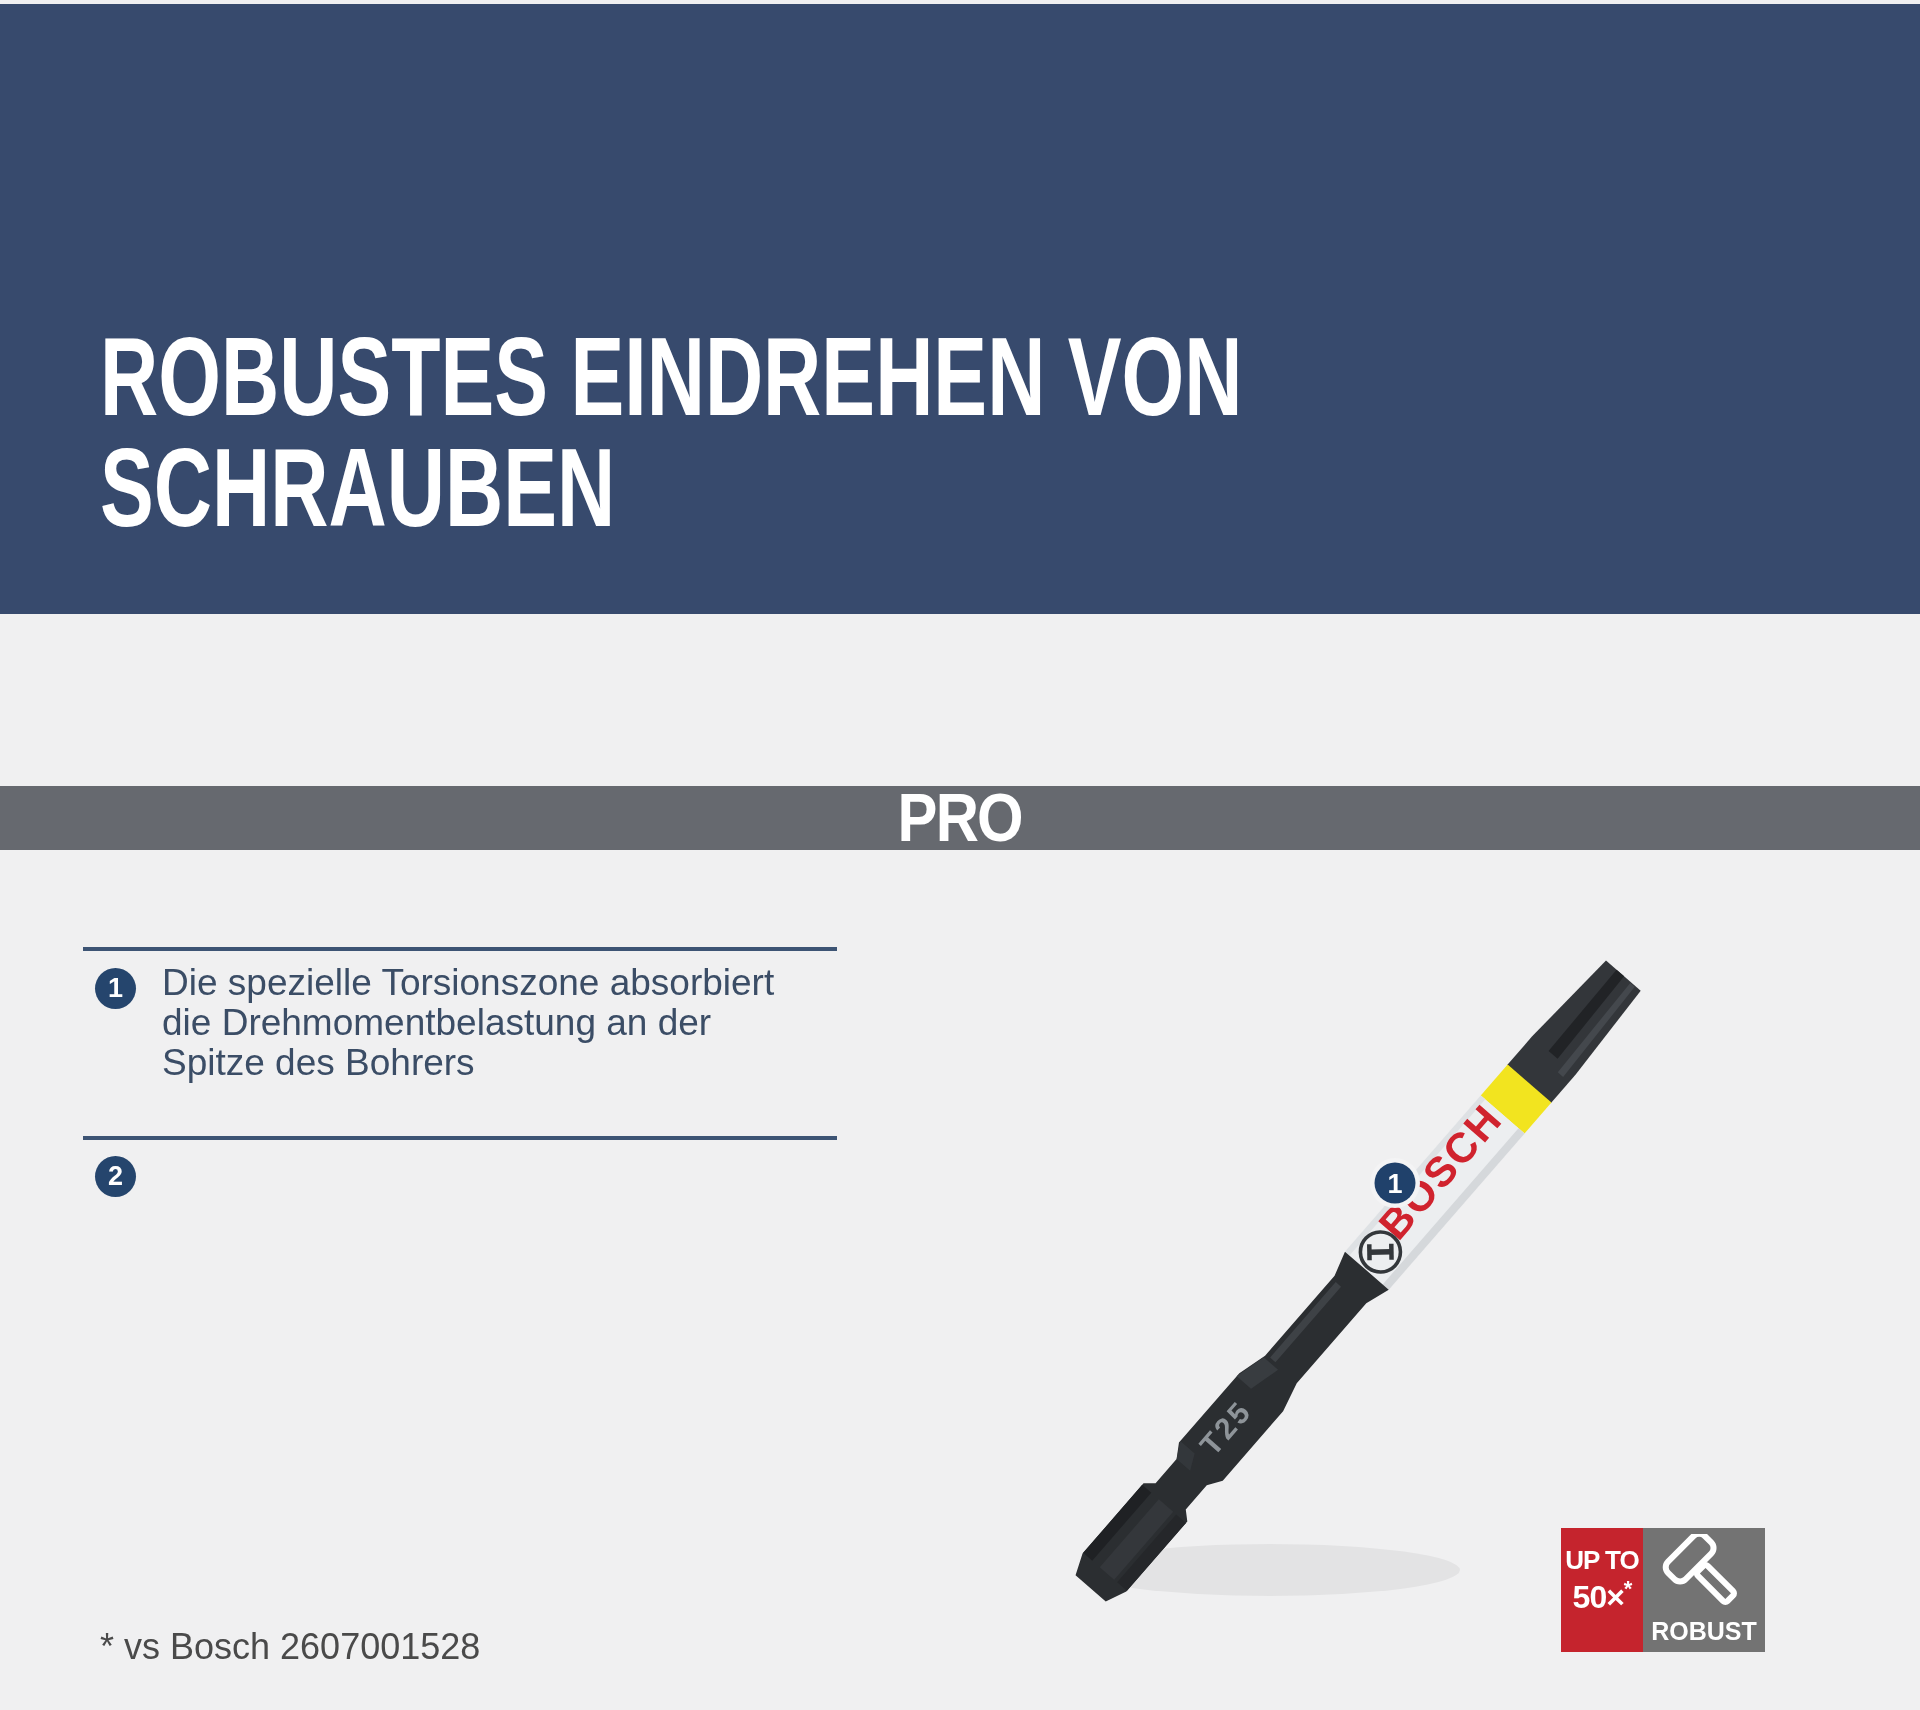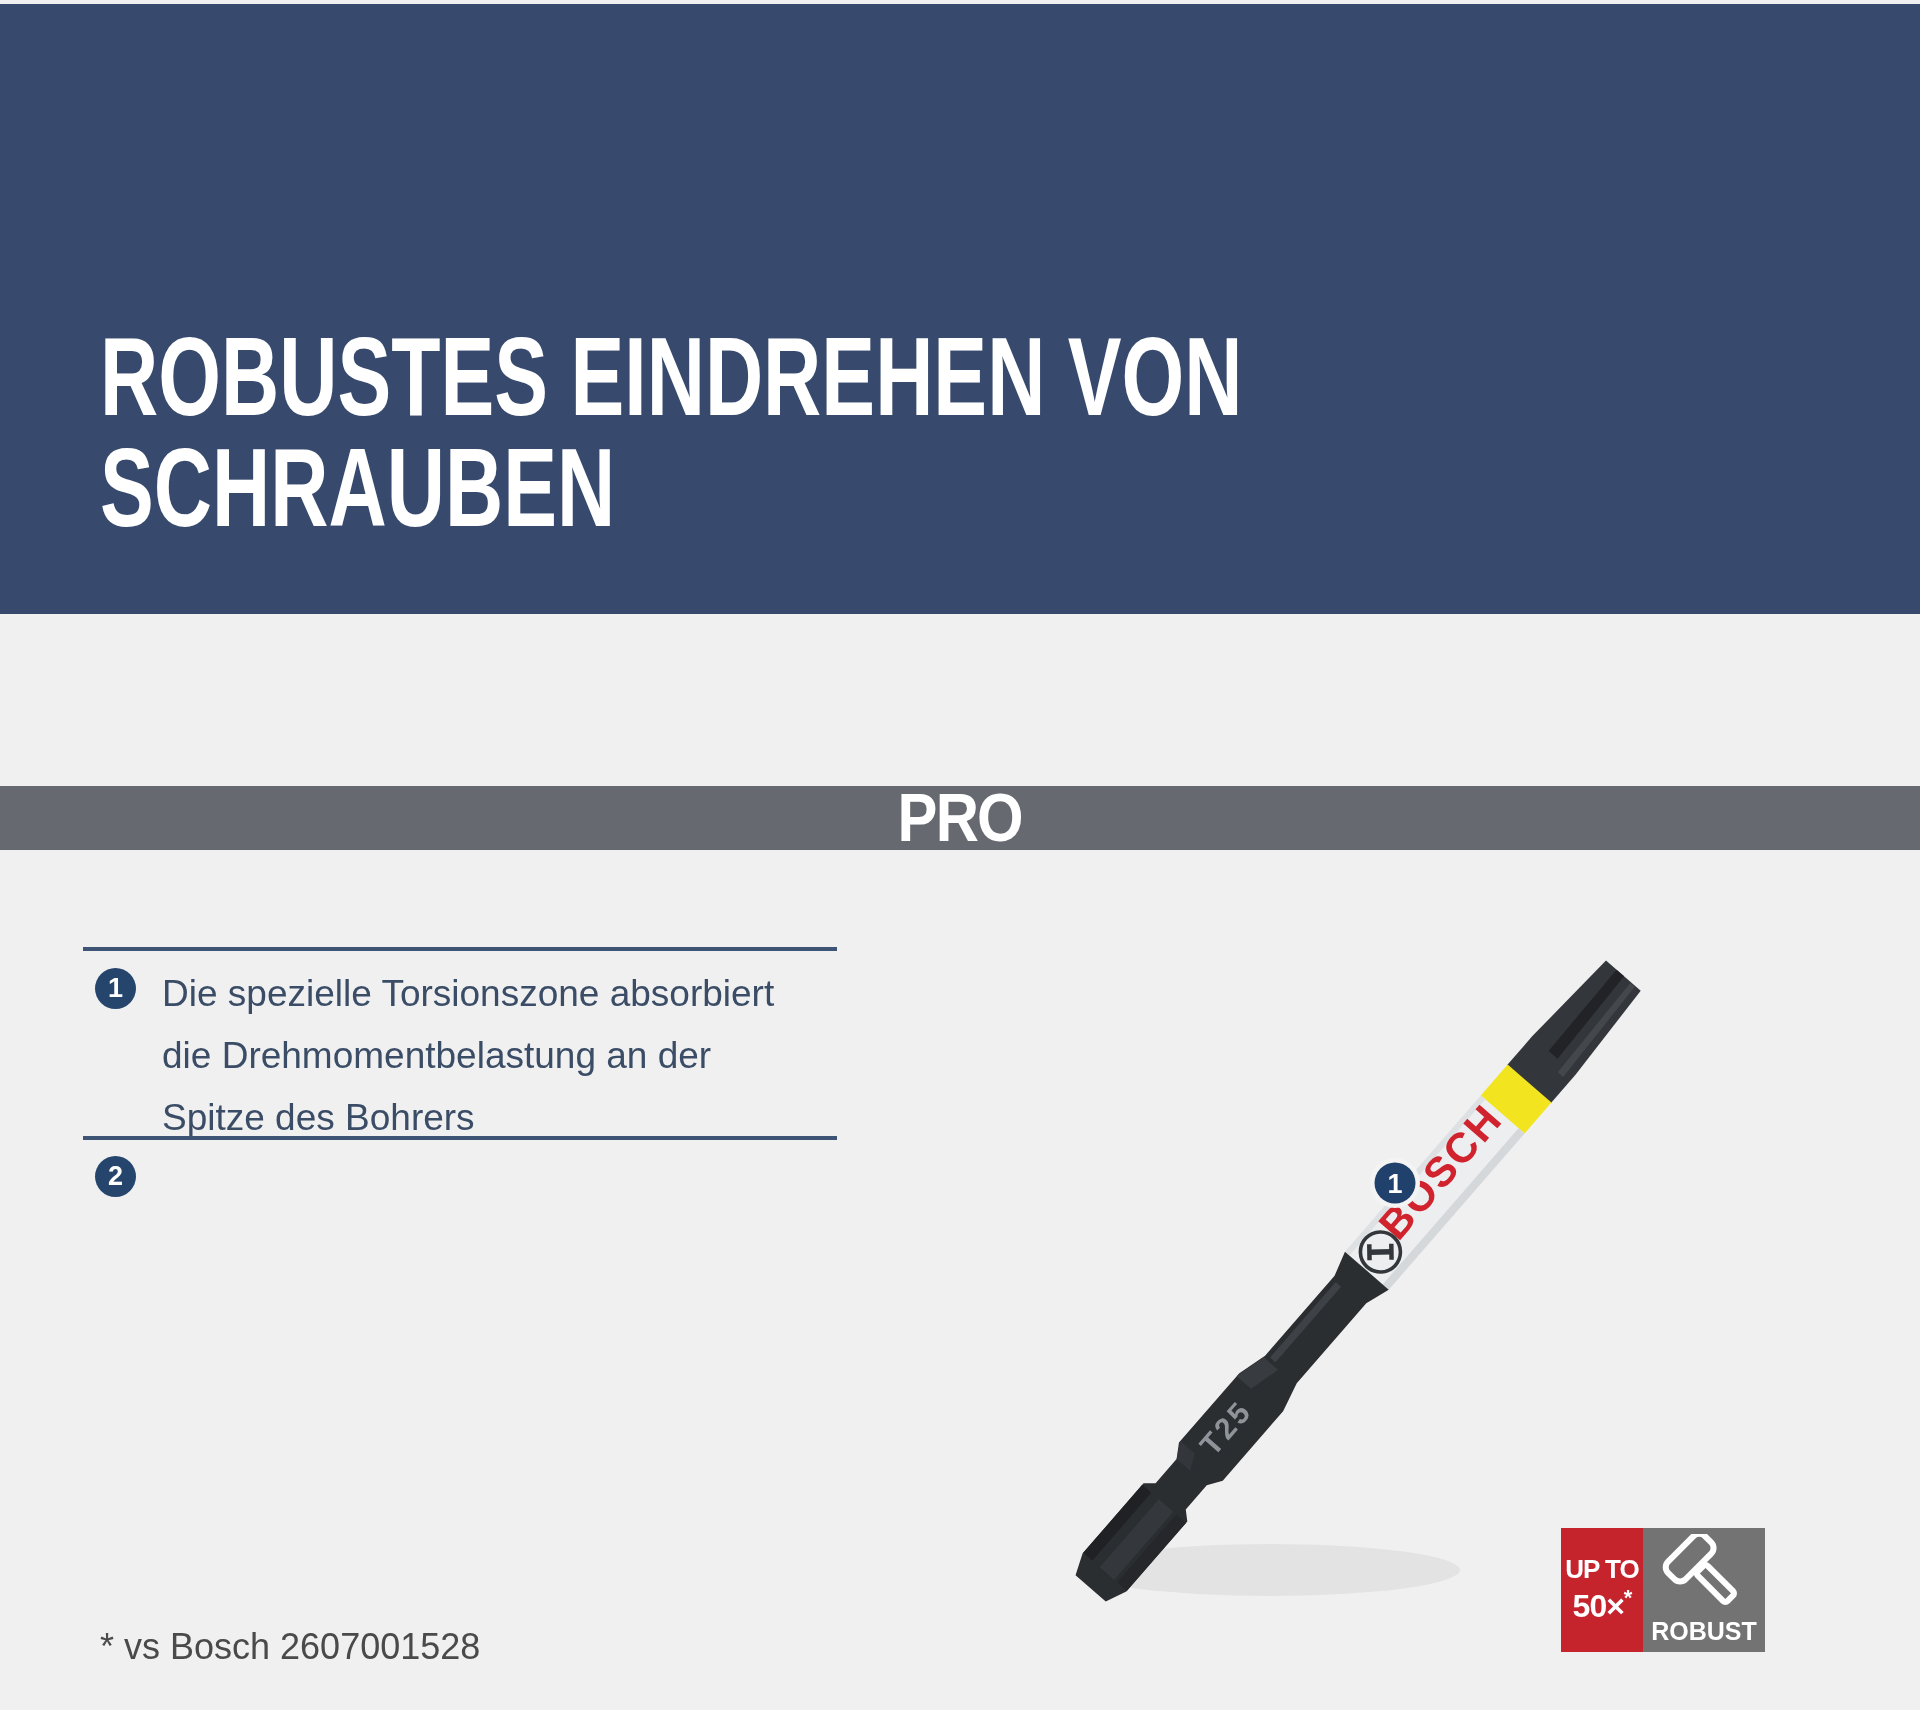--- a/index.html
+++ b/index.html
@@ -23,32 +23,32 @@
   .content{position:absolute;left:0;top:850px;width:1920px;height:860px;background:#f0f0f1}
   .divider{position:absolute;left:83px;width:754px;height:4px;background:#3d5474}
   .d1{top:97px}
   .d2{top:286px}
   .feature{position:absolute;left:95px;width:760px;display:flex;gap:26px;align-items:flex-start}
   .f1{top:118px}
   .f2{top:306px}
   .num{flex:none;width:41px;height:41px;border-radius:50%;background:#25456d;
        color:#ffffff;font-size:27px;font-weight:bold;
        display:flex;align-items:center;justify-content:center}
-  .ftext{margin:-5px 8px 0 0;font-size:37px;line-height:62px;color:#3b4d66;white-space:pre-line}
+  .ftext{margin:-5px 8px 0 0;font-size:37px;line-height:40px;color:#3b4d66;white-space:pre-line}
 
   .footnote{position:absolute;left:100px;top:776px;margin:0;font-size:36px;color:#4a4a4a}
 
   
   .product{position:absolute;left:850px;top:100px;width:900px;height:760px}
   .product text{font-family:"Liberation Sans",sans-serif;font-weight:bold}
 
   
   .robust{position:absolute;left:1561px;top:678px;display:flex}
   .rb-red{width:82px;height:124px;background:#c5242d;color:#ffffff;text-align:center;
-          box-sizing:border-box;padding-top:27px}
+          box-sizing:border-box;padding-top:18px}
   .upto{font-size:26px;font-weight:bold;line-height:29px;letter-spacing:-1px}
   .fifty{font-size:32px;font-weight:bold;line-height:36px;margin-top:4px;letter-spacing:-1px}
   .fifty sup{font-size:22px;line-height:0}
   .rb-blue{position:relative;width:122px;height:124px;background:#737373}
   .rb-blue svg{display:block;margin:6px auto 0}
   .robust-word{position:absolute;left:0;right:0;bottom:6px;text-align:center;
                font-size:25px;font-weight:bold;color:#ffffff;letter-spacing:0}
 </style>
 </head>
 <body>

